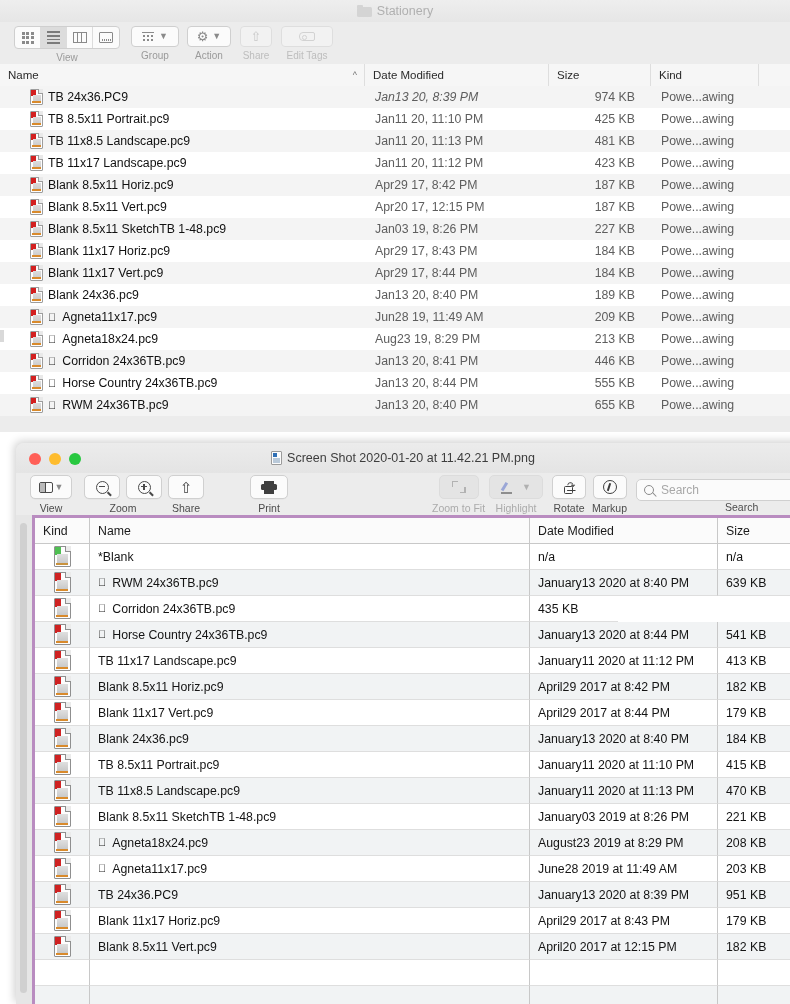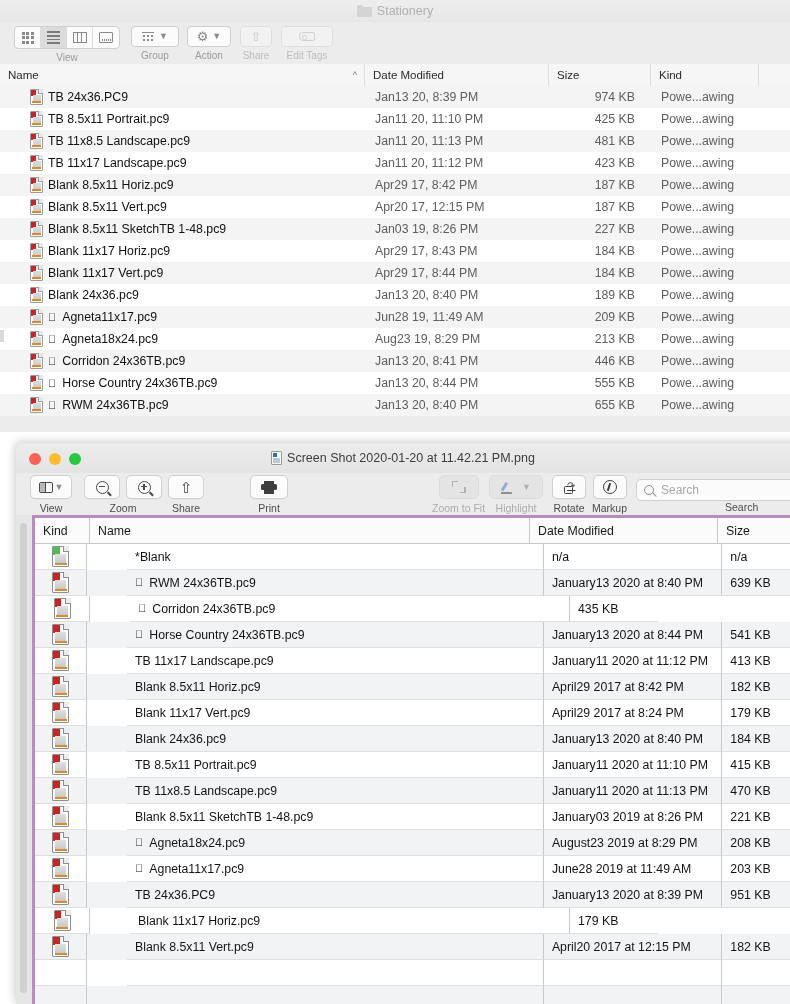--- a/index.html
+++ b/index.html
@@ -227,21 +227,21 @@
   .ithdr .c { height:25px; display:flex; align-items:center; padding-left:8px; box-sizing:border-box;
               border-right:1px solid #c8c8c8; }
   .ithdr .c:last-child { border-right:none; }
 
   .itrow { display:flex; height:26px; font-size:12.3px; color:#141414; align-items:center; }
   .itrow.alt { background:#f1f3f4; }
   .itrow .c { height:26px; display:flex; align-items:center; padding-left:8px; box-sizing:border-box;
               border-right:1px solid #c8c8c8; border-bottom:1px solid #dedede; overflow:hidden; white-space:nowrap; }
   .itrow .c:last-child { border-right:none; }
   .itrow .c.kindc { justify-content:center; padding-left:0; }
-  .itrow .c.namec { gap:5px;margin-left:40px; }
+  .itrow .c.namec { gap:5px; }
 
   .bigdoc {
     width:17px; height:21px; position:relative; flex:0 0 auto; box-sizing:border-box;
     background:#fdfdfd; border:1px solid #8f8f8f; border-radius:1px;
   }
   .bigdoc .red { position:absolute; left:0; top:0; width:6.5px; height:8px; background:#cf2222; }
   .bigdoc .fold { position:absolute; right:-1px; top:-1px; width:6px; height:6px; background:#ebebeb;
       border-left:1px solid #8f8f8f; border-bottom:1px solid #8f8f8f; box-sizing:border-box; }
   .bigdoc .body { position:absolute; left:2px; right:2px; bottom:2.5px; height:10px;
       background:linear-gradient(#e0e0e0,#c6c6c6); }
@@ -366,21 +366,21 @@
         <div class="frow odd" style="top: 86px;">
           <div class="fcell name" style="width: 365px;">
             <span class="docicon">
               <span class="fold"></span>
               <span class="red"></span>
               <span class="body"></span>
               <span class="base"></span>
             </span>
             <span>TB 24x36.PC9</span>
           </div>
-          <div class="fcell date" style="width: 184px;">Jan13 20, 8:39 PM</div>
+          <div class="fcell date" style="width: 184px; font-style: italic;">Jan13 20, 8:39 PM</div>
           <div class="fcell size" style="width: 102px;">974 KB</div>
           <div class="fcell kind" style="width: 139px;">Powe...awing</div>
         </div>
         <div class="frow even" style="top: 108px;">
           <div class="fcell name" style="width: 365px;">
             <span class="docicon">
               <span class="fold"></span>
               <span class="red"></span>
               <span class="body"></span>
               <span class="base"></span>
@@ -810,21 +810,21 @@
                 <span class="bigdoc">
                   <span class="fold"></span>
                   <span class="red"></span>
                   <span class="body"></span>
                   <span class="base"></span>
                 </span>
               </div>
               <div class="c namec" style="width: 440px;">
                 <span>Blank 11x17 Vert.pc9</span>
               </div>
-              <div class="c" style="width: 188px;">April29 2017 at 8:24 PM</div>
+              <div class="c" style="width: 188px;">April29 2017 at 8:44 PM</div>
               <div class="c" style="width: 88px;">179 KB</div>
             </div>
             <div class="itrow alt">
               <div class="c kindc" style="width: 55px;">
                 <span class="bigdoc">
                   <span class="fold"></span>
                   <span class="red"></span>
                   <span class="body"></span>
                   <span class="base"></span>
                 </span>
@@ -932,20 +932,21 @@
                 <span class="bigdoc">
                   <span class="fold"></span>
                   <span class="red"></span>
                   <span class="body"></span>
                   <span class="base"></span>
                 </span>
               </div>
               <div class="c namec" style="width: 440px;">
                 <span>Blank 11x17 Horiz.pc9</span>
               </div>
+              <div class="c" style="width: 188px;">April29 2017 at 8:43 PM</div>
               <div class="c" style="width: 88px;">179 KB</div>
             </div>
             <div class="itrow alt">
               <div class="c kindc" style="width: 55px;">
                 <span class="bigdoc">
                   <span class="fold"></span>
                   <span class="red"></span>
                   <span class="body"></span>
                   <span class="base"></span>
                 </span>

